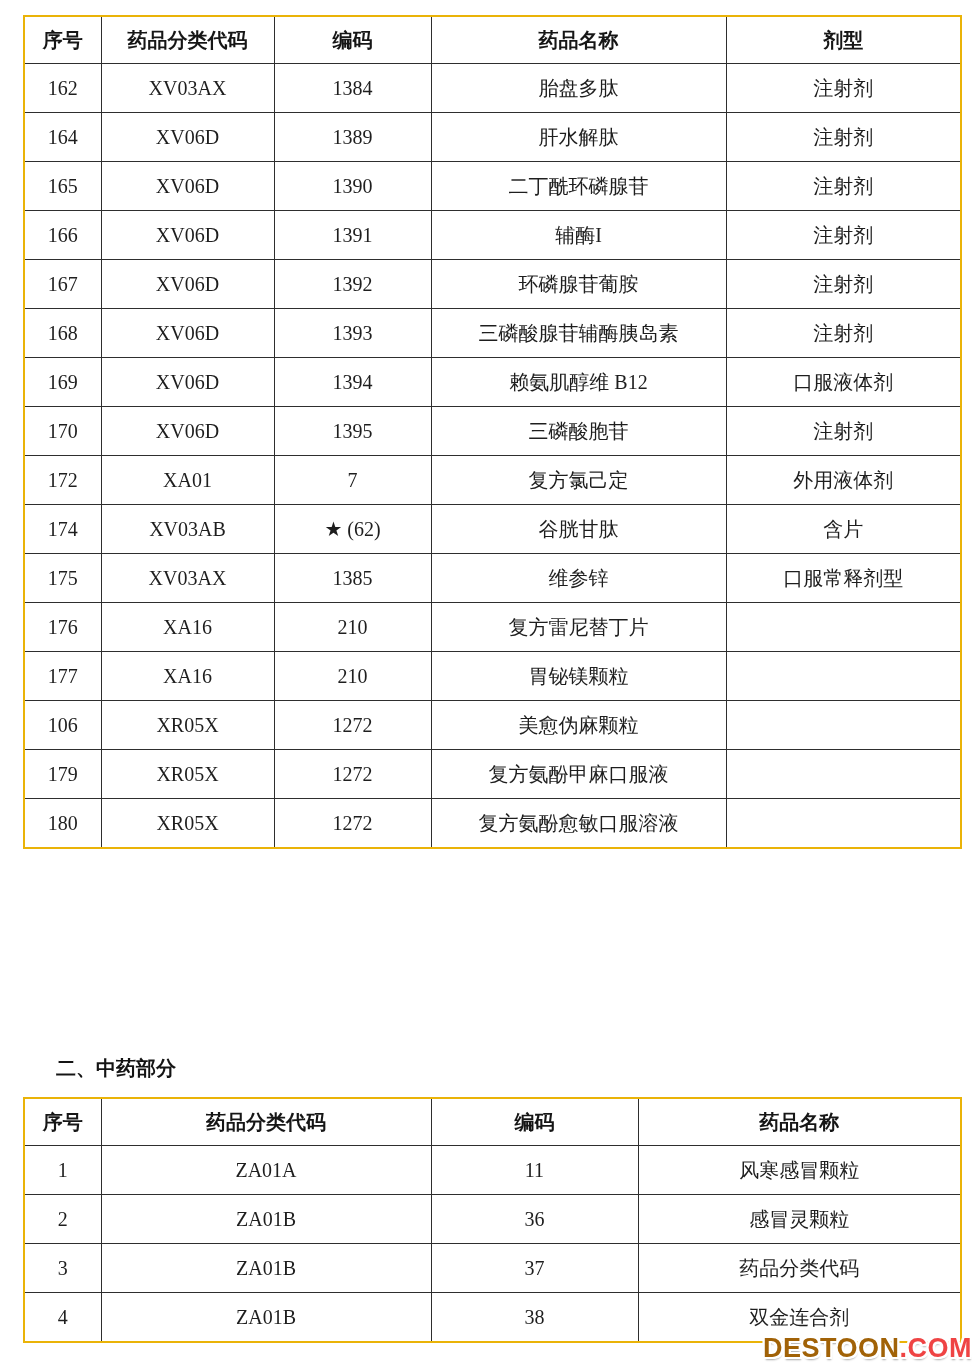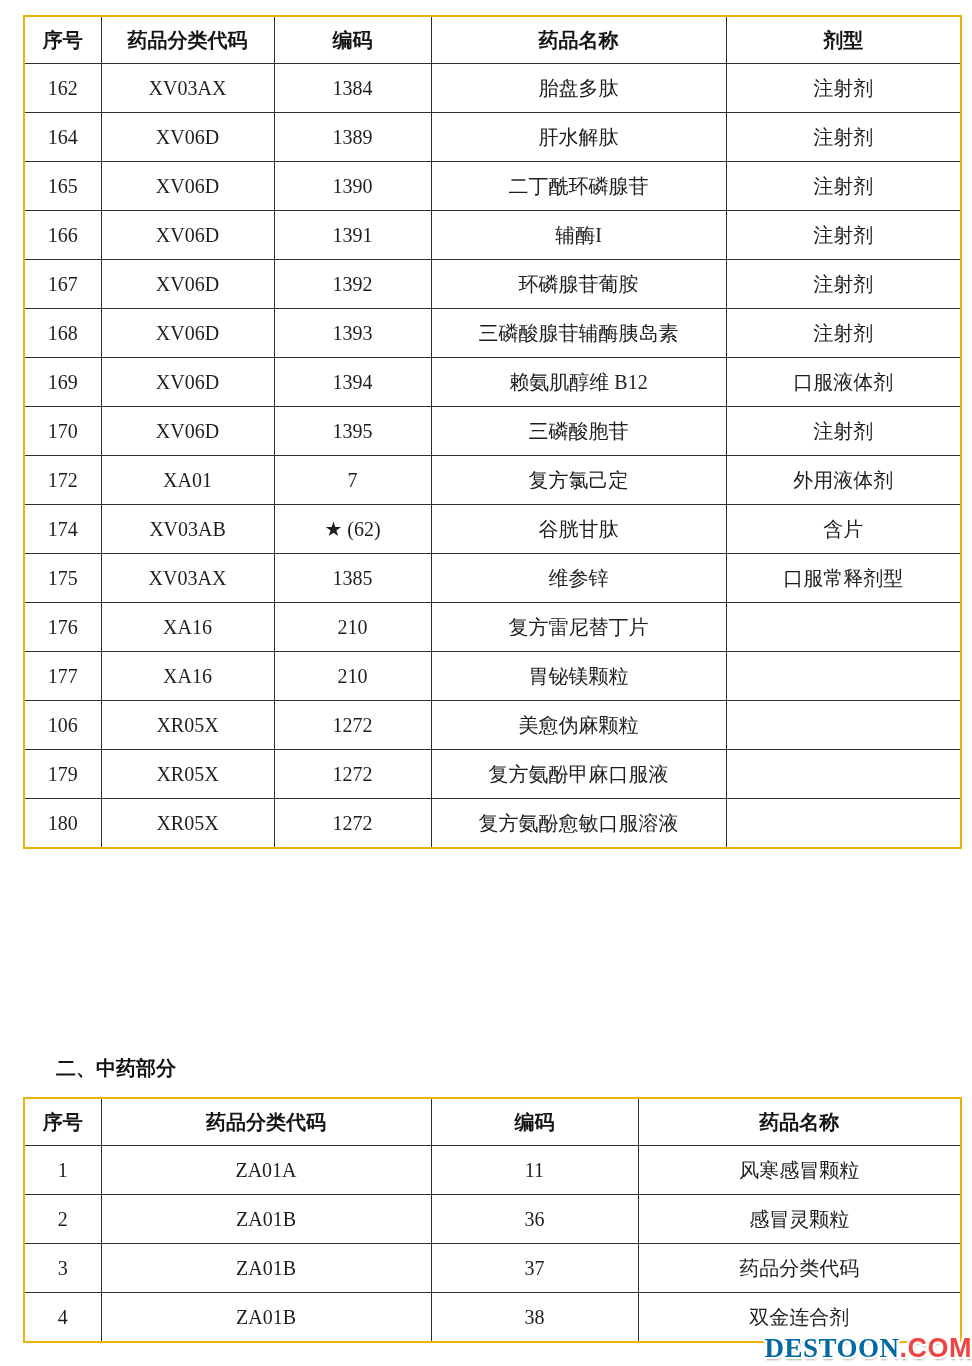--- a/index.html
+++ b/index.html
@@ -250,16 +250,16 @@
         <tr>
           <td>4</td>
           <td>ZA01B</td>
           <td>38</td>
           <td>双金连合剂</td>
         </tr>
       </tbody>
   </table>
 
   <div class="watermark">
-    <span style="color: #0369a1; font-family: Liberation Serif, serif;">DESTOON</span><span style="color: #ef4444;">.COM</span>
+    <span style="color: #a16207;">DESTOON</span><span style="color: #ef4444;">.COM</span>
   </div>
 
 </div>
 
 </body></html>

